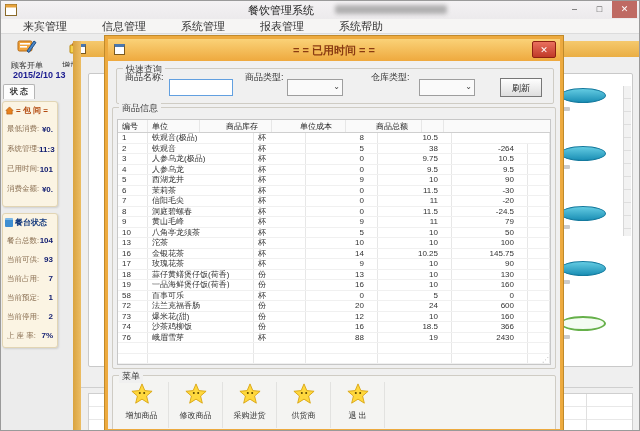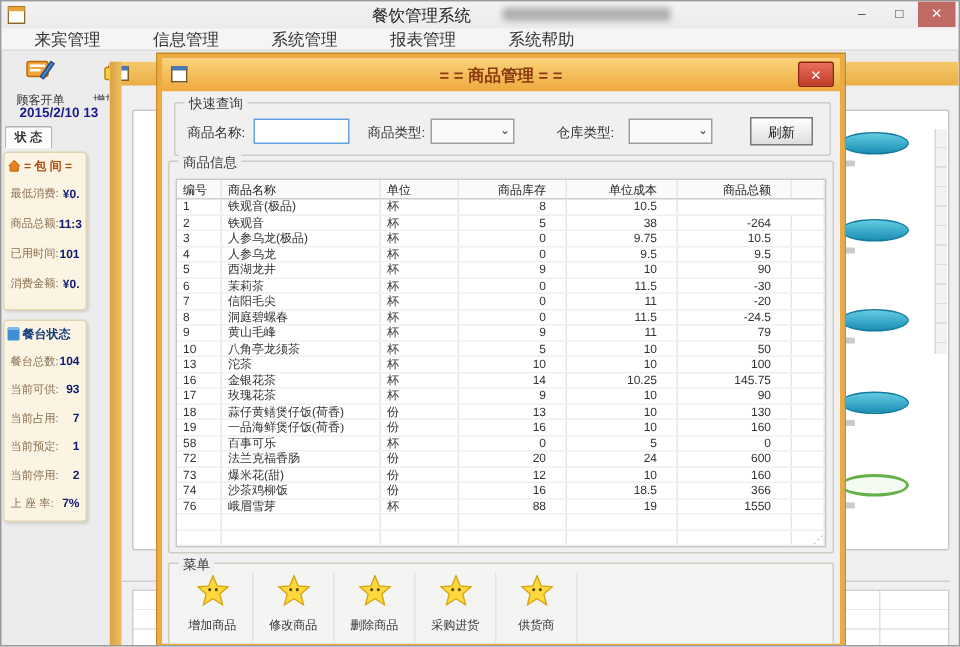--- a/index.html
+++ b/index.html
@@ -92,21 +92,21 @@
     background:#fff; border:1px solid #7a5a20; border-top:3px solid #4a78b0; }
   .dlg-close { position:absolute; right:4px; top:2px; width:24px; height:17px;
     background:linear-gradient(#e9705e,#c03a28); border:1px solid #8e2013;
     border-radius:2px; color:#fff; font-size:9px; font-weight:bold; text-align:center;
     line-height:16px; }
   .dlg-body { position:absolute; left:0; top:22px; right:0; bottom:0; background:#f0f0f0; }
   .groupbox { position:absolute; border:1px solid #cfccc4; border-radius:2px; }
   .gb-label { position:absolute; top:-6px; left:6px; background:#f0f0f0; padding:0 3px;
     font-size:9px; color:#3a3a3a; white-space:nowrap; }
   .gb-quick { left:8px; top:7px; width:438px; height:36px; }
-  .fld-label { position:absolute; top:13px; font-size:9px; color:#333; white-space:nowrap; }
+  .fld-label { position:absolute; top:2px; font-size:9px; color:#333; white-space:nowrap; }
   .txt-input { position:absolute; top:10px; width:64px; height:17px; background:#fff;
     border:1px solid #62a0e0; font-size:9px; padding:0 2px; }
   .combo { position:absolute; top:10px; width:56px; height:17px; background:#fafafa;
     border:1px solid #9e9e9e; }
   .combo .arrow { position:absolute; right:2px; top:2px; font-size:8px; color:#444; }
   .refresh-btn { position:absolute; left:383px; top:9px; width:42px; height:19px;
     background:linear-gradient(#fefefe,#dedede); border:1px solid #777;
     font-size:9px; color:#222; text-align:center; line-height:18px; }
   .gb-info { left:4px; top:46px; width:444px; height:262px; }
   .ptable { position:absolute; left:4px; top:11px; width:434px; height:246px;
@@ -181,21 +181,21 @@
         <path d="M1 5 L5 1 L9 5 L8 5 L8 9 L2 9 L2 5 Z" fill="#e8821e" stroke="#b35b0d" stroke-width="0.7"></path>
       </svg>
       <span>= 包 间 =</span>
     </div>
     <div id="room-stats">
         <div class="stat-row">
           <span class="sl">最低消费:</span>
           <span class="sv">¥0.</span>
         </div>
         <div class="stat-row">
-          <span class="sl">商品总额:</span>
+          <span class="sl">系统管理:</span>
           <span class="sv">11:3</span>
         </div>
         <div class="stat-row">
           <span class="sl">已用时间:</span>
           <span class="sv">101</span>
         </div>
         <div class="stat-row">
           <span class="sl">消费金额:</span>
           <span class="sv">¥0.</span>
         </div>
@@ -256,21 +256,21 @@
     </div>
     <div class="mdi-divider"></div>
     <div class="mdi-grid">
       <div class="mdi-grid-vline"></div>
     </div>
   </div>
 
   <div class="dialog">
     <div class="dlg-titlebar">
       <span class="dlg-icon"></span>
-      <div class="dlg-title">= = 商品管理 = =</div>
+      <div class="dlg-title">= = 已用时间 = =</div>
       <div class="dlg-close">✕</div>
     </div>
     <div class="dlg-body">
 
       <div class="groupbox gb-quick">
         <span class="gb-label">快速查询</span>
         <span class="fld-label" style="left:8px;">商品名称:</span>
         <input class="txt-input" style="left: 52px;" value="">
         <span class="fld-label" style="left:128px;">商品类型:</span>
         <span class="combo" style="left:170px;">
@@ -282,21 +282,20 @@
         </span>
         <span class="refresh-btn">刷新</span>
       </div>
 
       <div class="groupbox gb-info">
         <span class="gb-label">商品信息</span>
         <div class="ptable">
           <div id="ptable-body">
               <div class="trow head">
                 <span class="tcell" style="width: 30px;">编号</span>
-                <span class="tcell" style="width: 106px;">商品名称</span>
                 <span class="tcell" style="width: 52px;">单位</span>
                 <span class="tcell num" style="width: 72px;">商品库存</span>
                 <span class="tcell num" style="width: 74px;">单位成本</span>
                 <span class="tcell num" style="width: 76px;">商品总额</span>
                 <span class="tcell" style="width: 22px;"></span>
               </div>
               <div class="trow">
                 <span class="tcell" style="width: 30px;">1</span>
                 <span class="tcell" style="width: 106px;">铁观音(极品)</span>
                 <span class="tcell" style="width: 52px;">杯</span>
@@ -466,21 +465,21 @@
                 <span class="tcell num" style="width: 74px;">18.5</span>
                 <span class="tcell num" style="width: 76px;">366</span>
                 <span class="tcell" style="width: 22px;"></span>
               </div>
               <div class="trow">
                 <span class="tcell" style="width: 30px;">76</span>
                 <span class="tcell" style="width: 106px;">峨眉雪芽</span>
                 <span class="tcell" style="width: 52px;">杯</span>
                 <span class="tcell num" style="width: 72px;">88</span>
                 <span class="tcell num" style="width: 74px;">19</span>
-                <span class="tcell num" style="width: 76px;">1550</span>
+                <span class="tcell num" style="width: 76px;">2430</span>
                 <span class="tcell" style="width: 22px;"></span>
               </div>
               <div class="trow">
                 <span class="tcell" style="width: 30px;"></span>
                 <span class="tcell" style="width: 106px;"></span>
                 <span class="tcell" style="width: 52px;"></span>
                 <span class="tcell num" style="width: 72px;"></span>
                 <span class="tcell num" style="width: 74px;"></span>
                 <span class="tcell num" style="width: 76px;"></span>
                 <span class="tcell" style="width: 22px;"></span>
@@ -509,29 +508,29 @@
               </svg><span class="sb-label">增加商品</span></span>
             <span class="star-btn"><svg width="22" height="22" viewBox="0 0 24 24">
                 <path d="M12 1 L15.1 8.3 L23 9 L17 14.2 L18.9 22 L12 17.6 L5.1 22 L7 14.2 L1 9 L8.9 8.3 Z" fill="#ffd83d" stroke="#d9a514" stroke-width="1"></path>
                 <circle cx="9.6" cy="11" r="1.1" fill="#5a4500"></circle>
                 <circle cx="14.4" cy="11" r="1.1" fill="#5a4500"></circle>
               </svg><span class="sb-label">修改商品</span></span>
             <span class="star-btn"><svg width="22" height="22" viewBox="0 0 24 24">
                 <path d="M12 1 L15.1 8.3 L23 9 L17 14.2 L18.9 22 L12 17.6 L5.1 22 L7 14.2 L1 9 L8.9 8.3 Z" fill="#ffd83d" stroke="#d9a514" stroke-width="1"></path>
                 <circle cx="9.6" cy="11" r="1.1" fill="#5a4500"></circle>
                 <circle cx="14.4" cy="11" r="1.1" fill="#5a4500"></circle>
-              </svg><span class="sb-label">删除商品</span></span>
-            <span class="star-btn"><svg width="22" height="22" viewBox="0 0 24 24">
-                <path d="M12 1 L15.1 8.3 L23 9 L17 14.2 L18.9 22 L12 17.6 L5.1 22 L7 14.2 L1 9 L8.9 8.3 Z" fill="#ffd83d" stroke="#d9a514" stroke-width="1"></path>
-                <circle cx="9.6" cy="11" r="1.1" fill="#5a4500"></circle>
-                <circle cx="14.4" cy="11" r="1.1" fill="#5a4500"></circle>
               </svg><span class="sb-label">采购进货</span></span>
             <span class="star-btn"><svg width="22" height="22" viewBox="0 0 24 24">
                 <path d="M12 1 L15.1 8.3 L23 9 L17 14.2 L18.9 22 L12 17.6 L5.1 22 L7 14.2 L1 9 L8.9 8.3 Z" fill="#ffd83d" stroke="#d9a514" stroke-width="1"></path>
                 <circle cx="9.6" cy="11" r="1.1" fill="#5a4500"></circle>
                 <circle cx="14.4" cy="11" r="1.1" fill="#5a4500"></circle>
               </svg><span class="sb-label">供货商</span></span>
+            <span class="star-btn"><svg width="22" height="22" viewBox="0 0 24 24">
+                <path d="M12 1 L15.1 8.3 L23 9 L17 14.2 L18.9 22 L12 17.6 L5.1 22 L7 14.2 L1 9 L8.9 8.3 Z" fill="#ffd83d" stroke="#d9a514" stroke-width="1"></path>
+                <circle cx="9.6" cy="11" r="1.1" fill="#5a4500"></circle>
+                <circle cx="14.4" cy="11" r="1.1" fill="#5a4500"></circle>
+              </svg><span class="sb-label">退 出</span></span>
           </div>
       </div>
 
     </div>
   </div>
 </div>
 
 </body></html>

